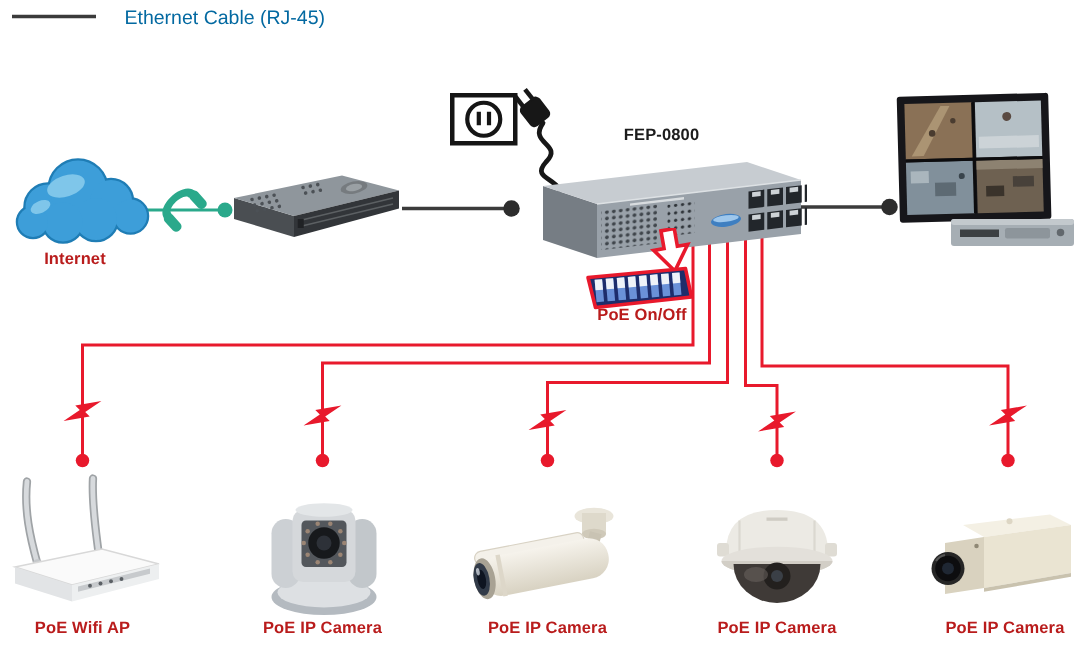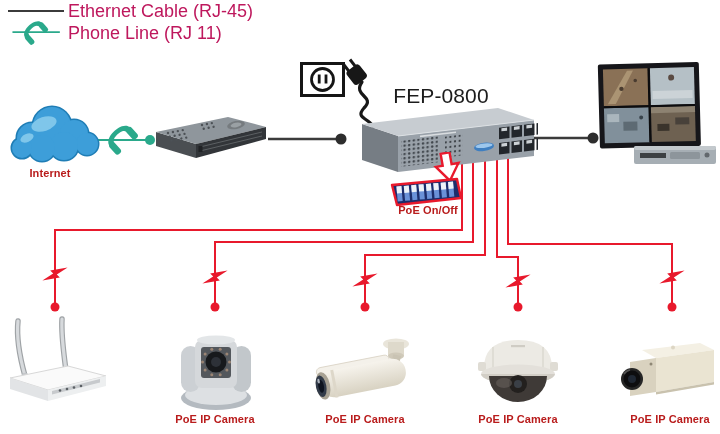--- a/index.html
+++ b/index.html
@@ -6,25 +6,25 @@
   .stage{
     position:relative;width:720px;height:434px;background:#ffffff;overflow:hidden;
     font-family:"Liberation Sans",sans-serif;color:#232323;
   }
   .abs{position:absolute;}
   svg{display:block;}
   .lbl{
     position:absolute;text-align:center;font-size:11px;font-weight:700;
     color:#b91c1c;letter-spacing:.1px;white-space:nowrap;
   }
-  .fep{font-size:21px;font-weight:400;color:#1c1c1c;}
+  .fep{font-size:11px;font-weight:700;color:#1c1c1c;}
   .legend{position:absolute;left:6px;top:0;}
   .legend-row{display:flex;align-items:center;height:22px;}
   .legend-row .sample{width:62px;height:22px;flex:0 0 62px;}
-  .legend-row .txt{font-size:18px;color:#be185d;}
+  .legend-row .txt{margin-left:15px;font-size:13px;color:#0369a1;}
 </style>
 </head>
 <body>
 
 <div class="stage">
 
   <svg class="abs" style="left:0;top:0;z-index:1" width="720" height="434" viewBox="0 0 720 434">
     <defs>
       <path id="bolt" d="M5,-16 L-7,1 L-2,1 L-5,16 L7,-1 L2,-1 Z"></path>
       <g id="handset">
@@ -85,27 +85,20 @@
       <circle cx="672" cy="307" r="4.5"></circle>
     </g>
   </svg>
 
   <div class="legend" style="z-index:4">
     <div class="legend-row">
       <svg class="sample" width="62" height="22" viewBox="0 0 62 22">
         <line x1="2" y1="11" x2="58" y2="11" stroke="#3b3b3b" stroke-width="2.2"></line>
       </svg>
       <span class="txt">Ethernet Cable (RJ-45)</span>
-    </div>
-    <div class="legend-row">
-      <svg class="sample" width="62" height="26" viewBox="0 0 62 26" style="overflow:visible">
-        <line x1="2" y1="12" x2="58" y2="12" stroke="#2aa98b" stroke-width="2"></line>
-        <use href="#handset" fill="#2aa98b" transform="translate(28,11) rotate(-42) scale(1.2)"></use>
-      </svg>
-      <span class="txt">Phone Line (RJ 11)</span>
     </div>
   </div>
 
   <svg class="abs" style="left:6px;top:96px;z-index:2" width="96" height="72" viewBox="0 0 96 72">
     <g stroke="#1f7db5" stroke-width="3" fill="#3d9ed9">
       <circle cx="26" cy="42" r="15"></circle>
         <circle cx="46" cy="30" r="19"></circle>
         <circle cx="68" cy="38" r="14"></circle>
       <circle cx="81" cy="48" r="11"></circle>
         <circle cx="58" cy="50" r="14"></circle>
@@ -266,20 +259,21 @@
       <circle cx="62" cy="55" r="3.2" fill="#c4c7ca"></circle>
     <polygon points="6,62 64,50 102,60 44,74" fill="#fafafa" stroke="#d8d8d8" stroke-width="1"></polygon>
     <polygon points="6,62 44,74 44,85 6,73" fill="#e2e4e6"></polygon>
     <polygon points="44,74 102,60 102,70 44,85" fill="#edeff0"></polygon>
     <polygon points="48,75 96,63 96,66.5 48,78.5" fill="#c7cacd"></polygon>
     <circle cx="56" cy="74.5" r="1.3" fill="#5b6065"></circle>
       <circle cx="63" cy="73" r="1.3" fill="#5b6065"></circle>
     <circle cx="70" cy="71.5" r="1.3" fill="#5b6065"></circle>
       <circle cx="77" cy="70" r="1.3" fill="#5b6065"></circle>
   </svg>
+  <div class="lbl" style="left:7px;top:413px;width:96px">PoE Wifi AP</div>
 
   <svg class="abs" style="left:168px;top:330px;z-index:2" width="96" height="82" viewBox="0 0 96 82">
     <ellipse cx="48" cy="68" rx="35" ry="12" fill="#b4bac0"></ellipse>
     <ellipse cx="48" cy="65" rx="31" ry="10" fill="#dde0e3"></ellipse>
     <rect x="13" y="16" width="19" height="46" rx="9.5" fill="#ccd0d4"></rect>
     <rect x="64" y="16" width="19" height="46" rx="9.5" fill="#c2c7cb"></rect>
     <rect x="27" y="10" width="42" height="48" rx="7" fill="#d5d8db"></rect>
     <ellipse cx="48" cy="10" rx="19" ry="4.5" fill="#e3e6e8"></ellipse>
     <rect x="33" y="17" width="30" height="31" rx="3" fill="#53575c"></rect>
     <circle cx="48" cy="32" r="10.5" fill="#17191c"></circle>

